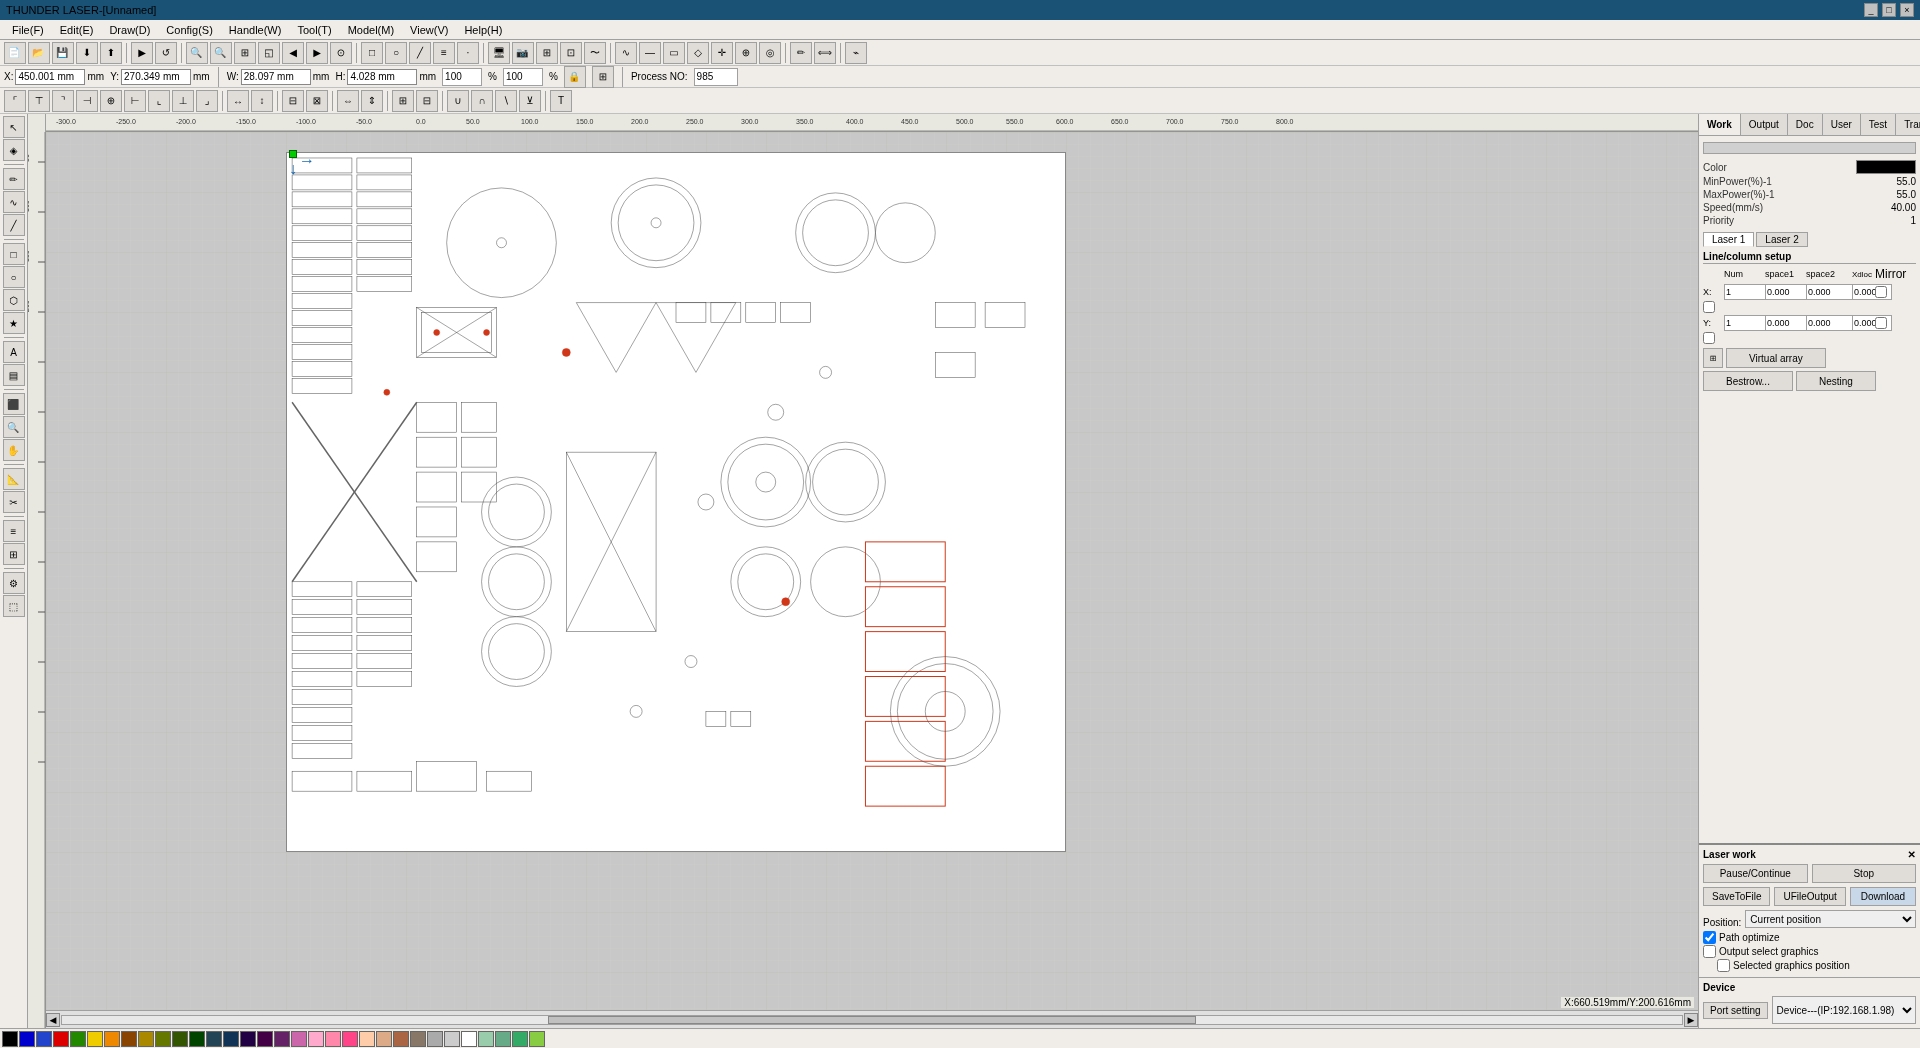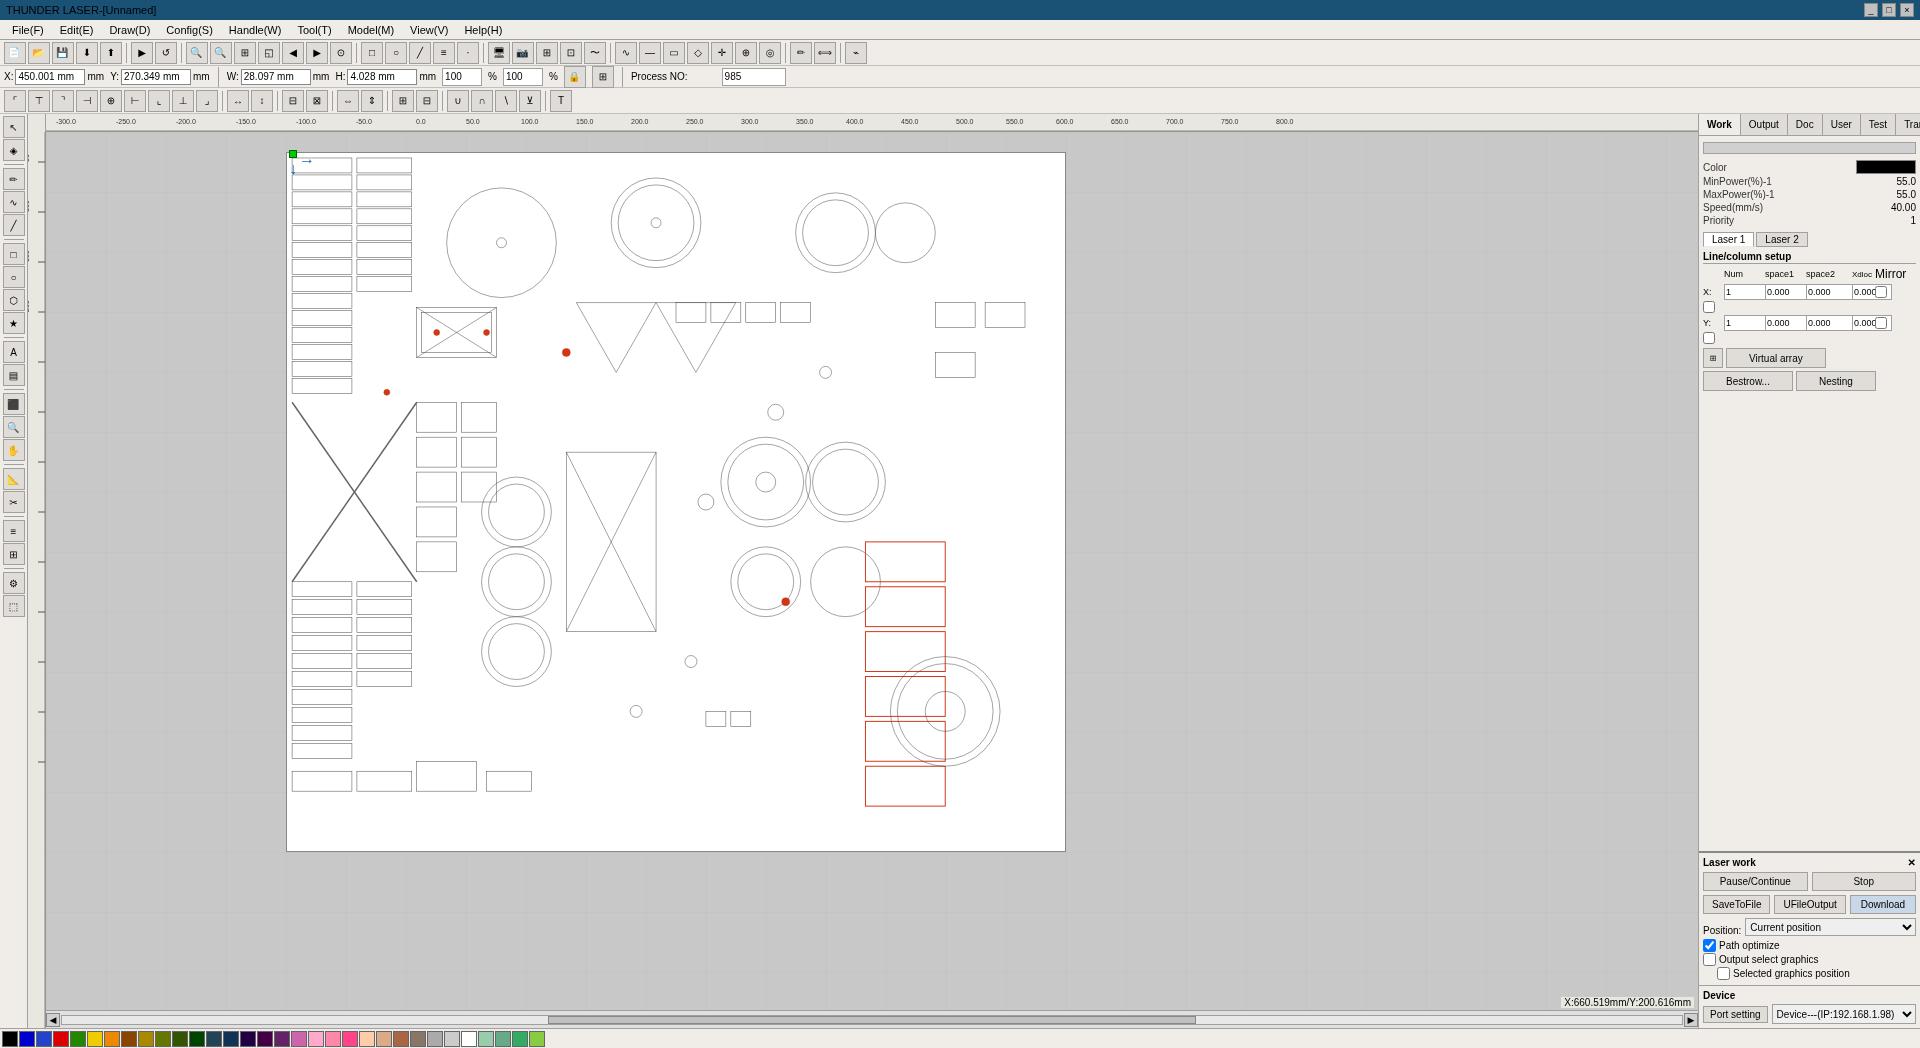--- a/index.html
+++ b/index.html
@@ -136,21 +136,21 @@
     .lw-btn.primary { background: #c8d8e8; }
     .position-row { display: flex; align-items: flex-end; gap: 4px; margin: 3px 0; font-size: 10px; }
     .position-select { flex: 1; height: 18px; font-size: 10px; border: 1px solid #a0a0a0; }
     .checkbox-row { display: flex; align-items: center; gap: 3px; font-size: 10px; margin: 1px 0; }
 
     
     #device-section { padding: 4px; font-size: 10px; border-top: 1px solid #a0a0a0; }
     .device-title { font-weight: bold; margin-bottom: 3px; }
     .device-row { display: flex; align-items: center; gap: 4px; }
     .port-btn { padding: 2px 6px; font-size: 10px; background: #e0ddd8; border: 1px solid #a0a0a0; cursor: pointer; }
-    .device-select { flex: 1; height: 20px; font-size: 10px; border: 1px solid #a0a0a0; }
+    .device-select { flex: 1; height: 28px; font-size: 10px; border: 1px solid #a0a0a0; }
 
     
     #color-palette {
       width: 100%; height: 20px; background: #f0ede8; border-top: 1px solid #a0a0a0; display: flex; align-items: center; padding: 0 2px; gap: 1px;
     }
     .palette-color { width: 16px; height: 16px; border: 1px solid #666; cursor: pointer; }
 
     
     #design-svg {
       position: absolute; top: 0; left: 0; width: 100%; height: 100%; opacity: 0.9;
@@ -252,21 +252,21 @@
     <span class="coord-label">mm</span>
   </div>
   <input class="tb-input" type="text" style="width: 40px;" value="100">
   <span class="coord-label">%</span>
   <input class="tb-input" type="text" style="width: 40px;" value="100">
   <span class="coord-label">%</span>
   <div class="tb-btn">🔒</div>
   <div class="tb-btn">⊞</div>
   <div class="tb-sep"></div>
   <span class="coord-label">Process NO:</span>
-  <input class="tb-input" type="text" style="width: 64px; margin-left: 28px;" value="985">
+  <input class="tb-input" type="text" style="width: 44px;" value="985">
 </div>
 
 <div class="toolbar-row">
   <div class="tb-btn">⌜</div>
   <div class="tb-btn">⊤</div>
   <div class="tb-btn">⌝</div>
   <div class="tb-btn">⊣</div>
   <div class="tb-btn">⊕</div>
   <div class="tb-btn">⊢</div>
   <div class="tb-btn">⌞</div>

